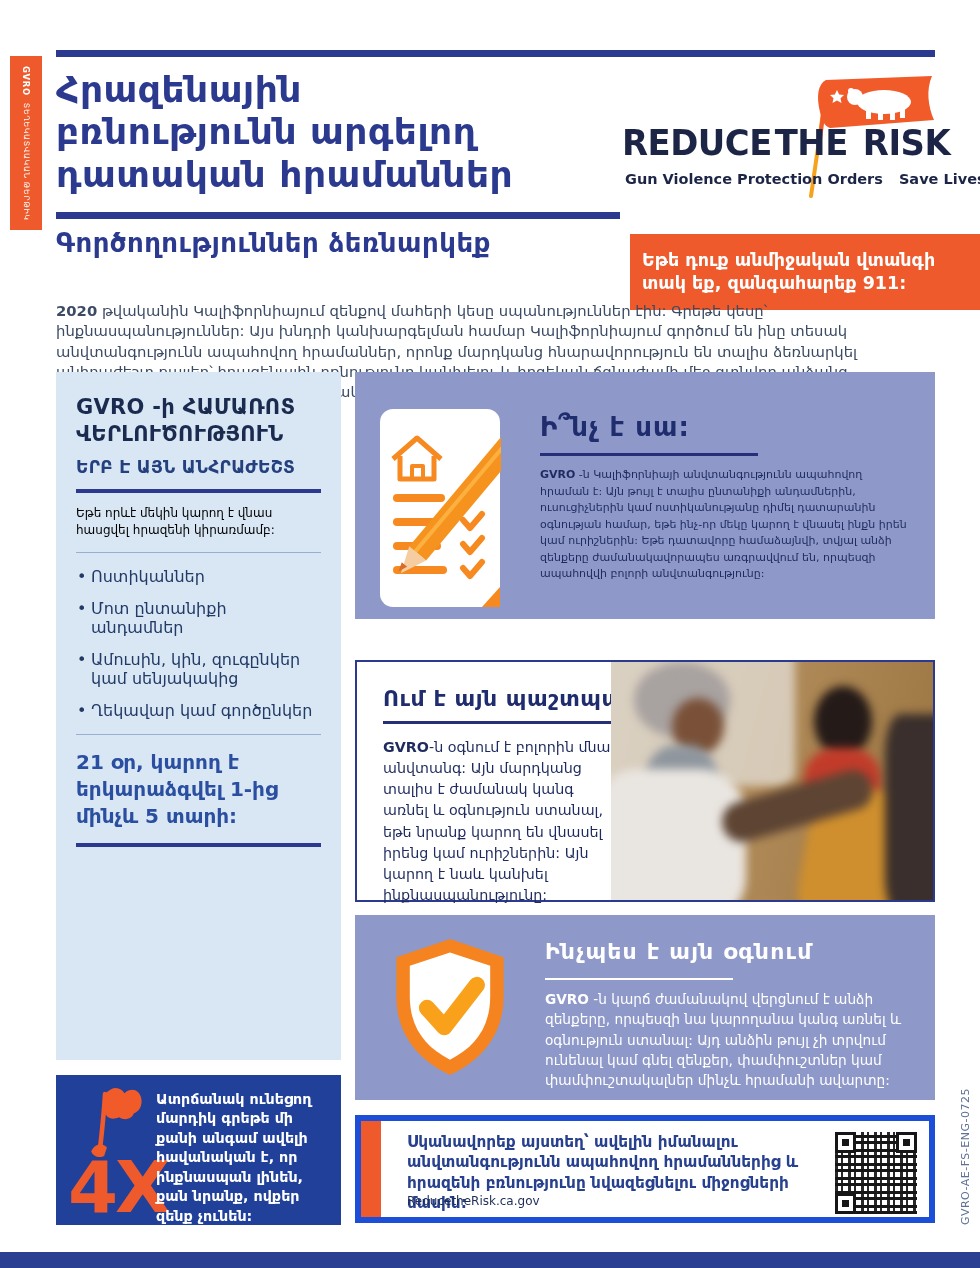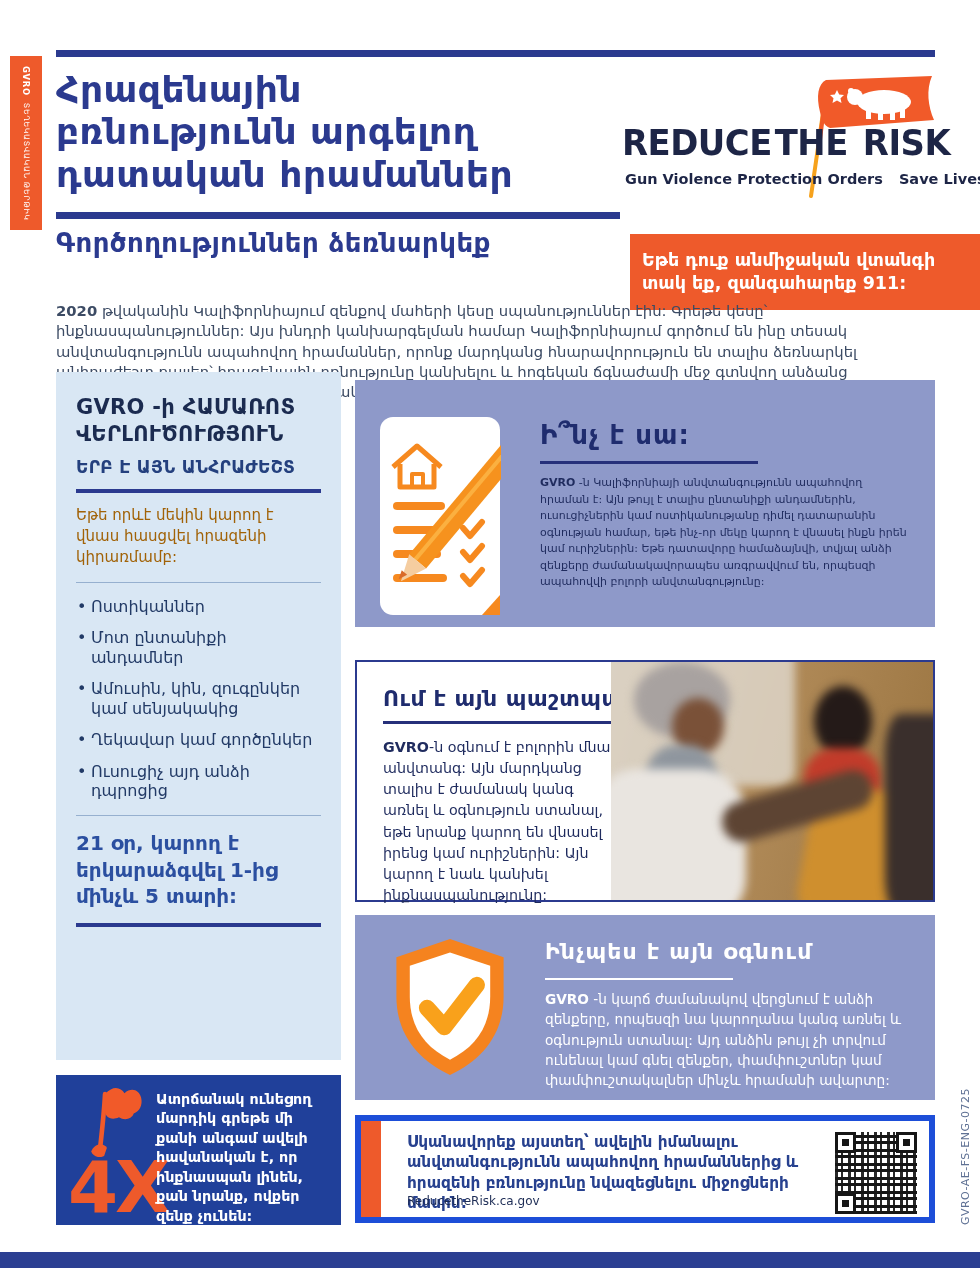--- a/index.html
+++ b/index.html
@@ -33,32 +33,32 @@
 
   
   .intro{position:absolute;left:56px;top:289px;width:884px;font-size:14.8px;line-height:1.37;color:#3c4b64}
   .intro strong{color:#3c4b64}
 
   
   .panel{position:absolute;left:56px;top:360px;width:285px;height:688px;background:#d9e7f4;padding:22px 20px 0}
   .panel-h{font-size:21px;font-weight:800;color:#1b2b50;line-height:1.28;letter-spacing:.3px}
   .panel-sub{margin-top:9px;font-size:17px;font-weight:800;color:#24407e;letter-spacing:.3px}
   .div-thick{height:4px;background:#2b3a8f;margin:12px 0}
-  .panel-when{font-size:15px;color:#a16207;line-height:1.4}
+  .panel-when{font-size:12px;color:#000000;line-height:1.4}
   .div-thin{height:1px;background:#96b0cf;margin:14px 0}
   .panel-who{font-size:19px;font-weight:800;color:#1b2b50;letter-spacing:.3px}
   ul.who{list-style:none;margin-top:14px}
   ul.who li{position:relative;padding-left:15px;font-size:16px;color:#223a66;line-height:1.22;margin-bottom:12px}
   ul.who li::before{content:"•";position:absolute;left:1px;top:0;color:#223a66}
   .panel-dur-h{font-size:21px;font-weight:800;color:#1b2b50;line-height:1.3;letter-spacing:.3px}
   .panel-dur{margin-top:9px;font-size:20px;font-weight:700;color:#2b4fa0;line-height:1.34}
   .div-thick.end{margin-top:13px}
 
   
-  .card-what{position:absolute;left:355px;top:368px;width:580px;height:247px;background:#8e99c9}
+  .card-what{position:absolute;left:355px;top:360px;width:580px;height:247px;background:#8e99c9}
   .cw-icon{position:absolute;left:24px;top:36px;width:122px;height:200px}
   .cw-head{position:absolute;left:185px;top:40px;font-size:26px;font-weight:800;color:#1f2c6e;letter-spacing:1px}
   .cw-rule{position:absolute;left:185px;top:81px;width:218px;height:3px;background:#26307a}
   .cw-body{position:absolute;left:185px;top:95px;width:372px;font-size:11px;line-height:1.5;color:#1f2b5e}
   .cw-body strong,.cp-body strong,.ch-body strong{font-weight:800}
 
   
   .card-who{position:absolute;left:355px;top:648px;width:580px;height:242px;background:#fff;border:2px solid #2b3a8f}
   .cp-text{position:absolute;left:26px;top:24px;width:242px}
   .cp-head{font-size:22px;font-weight:800;color:#1f2c6e;letter-spacing:.5px;white-space:nowrap}
@@ -170,21 +170,20 @@
     <div class="panel-h">GVRO -ի ՀԱՄԱՌՈՏ ՎԵՐԼՈՒԾՈՒԹՅՈՒՆ</div>
     <div class="panel-sub">ԵՐԲ Է ԱՅՆ ԱՆՀՐԱԺԵՇՏ</div>
     <div class="div-thick"></div>
     <div class="panel-when">Եթե որևէ մեկին կարող է վնաս հասցվել հրազենի կիրառմամբ:</div>
     <div class="div-thin"></div>
     <ul class="who">
       <li>Ոստիկաններ</li>
       <li>Մոտ ընտանիքի անդամներ</li>
       <li>Ամուսին, կին, զուգընկեր կամ սենյակակից</li>
       <li>Ղեկավար կամ գործընկեր</li>
-      <li>Ուսուցիչ այդ անձի դպրոցից</li>
     </ul>
     <div class="div-thin"></div>
     <div class="panel-dur">21 օր, կարող է երկարաձգվել 1-ից մինչև 5 տարի:</div>
     <div class="div-thick end"></div>
   </div>
 
   <div class="card-what">
     <svg class="cw-icon" viewBox="0 0 122 200">
       <rect x="1" y="1" width="120" height="198" rx="13" fill="#fff"></rect>
       <g stroke="#f6891f" stroke-width="5" fill="none" stroke-linejoin="round">

